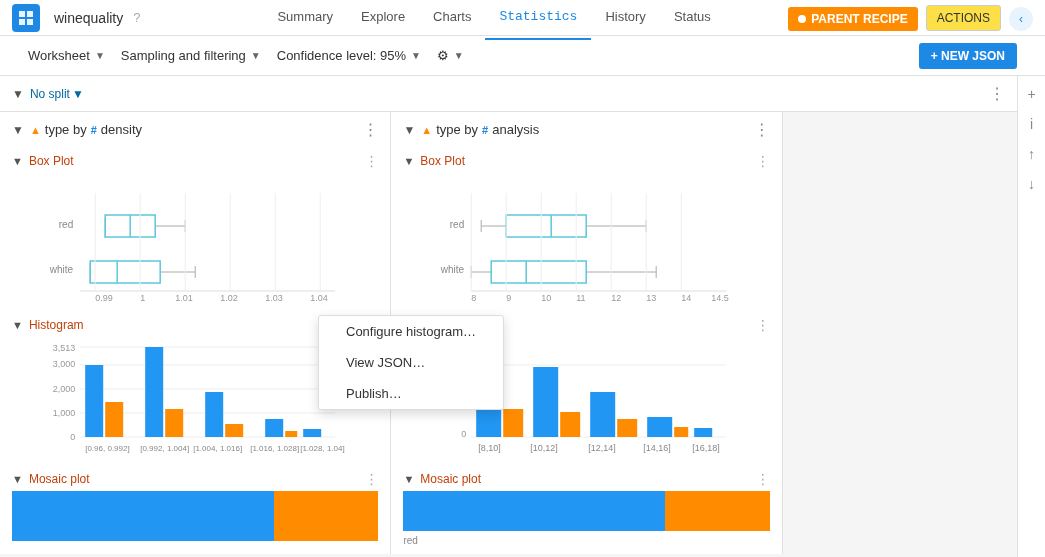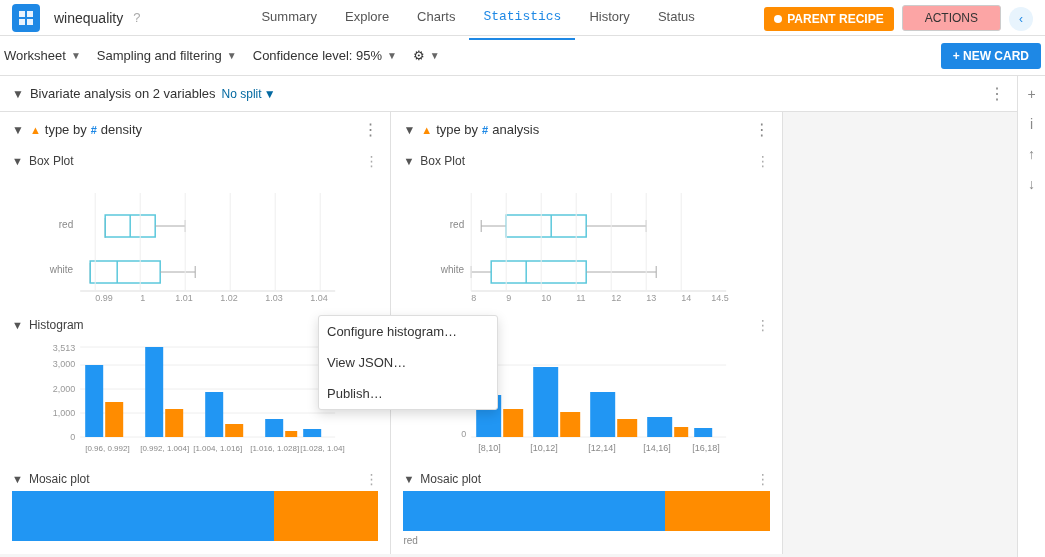--- a/index.html
+++ b/index.html
@@ -8,25 +8,25 @@
     
     .top-nav { display: flex; align-items: center; height: 36px; background: #fff; border-bottom: 1px solid #e0e0e0; padding: 0 12px; gap: 4px; }
     .app-icon { width: 28px; height: 28px; background: #1e88e5; border-radius: 4px; display: flex; align-items: center; justify-content: center; color: #fff; font-size: 12px; font-weight: bold; margin-right: 10px; flex-shrink: 0; }
     .app-title { font-size: 14px; font-weight: 500; color: #333; margin-right: 6px; }
     .help-icon { color: #aaa; font-size: 13px; margin-right: auto; }
     .nav-links { display: flex; gap: 0; margin: 0 auto; }
     .nav-link { padding: 12px 14px; height: 44px; display: flex; align-items: center; font-size: 13px; color: #555; cursor: pointer; border-bottom: 2px solid transparent; text-decoration: none; }
     .nav-link.active { color: #1e88e5; border-bottom: 2px solid #1e88e5; font-weight: 500; font-family: Liberation Mono, monospace; }
     .nav-right { display: flex; align-items: flex-end; gap: 8px; }
     .parent-recipe-btn { background: #ff8c00; color: #fff; border: none; border-radius: 3px; padding: 5px 10px; font-size: 12px; font-weight: 600; cursor: pointer; display: flex; align-items: center; gap: 5px; }
-    .actions-btn { background: #fca5a5; color: #333; border: 1px solid #ccc; border-radius: 3px; padding: 5px 22px; font-size: 12px; cursor: pointer; }
+    .actions-btn { background: #fde047; color: #333; border: 1px solid #ccc; border-radius: 3px; padding: 5px 10px; font-size: 12px; cursor: pointer; }
     .nav-circle-btn { width: 24px; height: 24px; border-radius: 50%; background: #e8f4fd; display: flex; align-items: center; justify-content: center; cursor: pointer; font-size: 12px; color: #1e88e5; }
 
     
-    .toolbar { display: flex; align-items: center; height: 40px; background: #fff; border-bottom: 1px solid #e0e0e0; padding: 0 4px; gap: 16px; }
+    .toolbar { display: flex; align-items: center; height: 40px; background: #fff; border-bottom: 1px solid #e0e0e0; padding: 0 28px; gap: 16px; }
     .toolbar-item { display: flex; align-items: center; gap: 5px; cursor: pointer; font-size: 13px; color: #333; }
     .toolbar-item .chevron { color: #666; font-size: 10px; }
     .new-card-btn { background: #1e88e5; color: #fff; border: none; border-radius: 3px; padding: 6px 12px; font-size: 12px; font-weight: 600; cursor: pointer; margin-left: auto; }
 
     
     .content { display: flex; height: calc(557px - 76px); overflow: hidden; }
     .main-content { flex: 1; overflow-y: auto; padding: 0; background: #f5f5f5; }
     .right-sidebar { width: 28px; background: #fff; border-left: 1px solid #e0e0e0; display: flex; flex-direction: column; align-items: center; padding-top: 8px; gap: 10px; }
     .sidebar-icon { width: 20px; height: 20px; display: flex; align-items: center; justify-content: center; cursor: pointer; color: #888; font-size: 14px; }
 
@@ -38,35 +38,35 @@
     .section-menu { margin-left: auto; cursor: pointer; color: #888; font-size: 16px; }
     .chart-header { display: flex; align-items: center; padding: 8px 12px; gap: 6px; cursor: pointer; }
     .chart-title { font-size: 13px; font-weight: 500; display: flex; align-items: center; gap: 4px; }
     .type-icon-a { color: #ff8c00; font-size: 11px; font-weight: bold; }
     .type-icon-hash { color: #1e88e5; font-size: 11px; font-weight: bold; }
     .chart-more { margin-left: auto; cursor: pointer; color: #888; font-size: 16px; }
 
     
     .sub-chart { padding: 0 12px 8px; }
     .sub-chart-header { display: flex; align-items: center; gap: 6px; padding: 6px 0 4px; }
-    .sub-chart-title { font-size: 12px; color: #404040; display: flex; align-items: center; gap: 4px; }
+    .sub-chart-title { font-size: 12px; color: #c2410c; display: flex; align-items: center; gap: 4px; }
     .sub-chart-more { margin-left: auto; cursor: pointer; color: #aaa; font-size: 14px; }
 
     
     .boxplot-container { position: relative; height: 130px; width: 100%; }
 
     
     .histogram-container { position: relative; height: 120px; width: 100%; }
 
     
     .mosaic-container { height: 50px; width: 100%; display: flex; }
 
     
     .context-menu { position: absolute; top: 315px; left: 318px; background: #fff; border: 1px solid #ddd; box-shadow: 0 4px 12px rgba(0,0,0,0.15); border-radius: 3px; z-index: 100; min-width: 180px; }
-    .context-menu-item { padding: 8px 8px; cursor: pointer; font-size: 13px; color: #333; }
+    .context-menu-item { padding: 8px 27px; cursor: pointer; font-size: 13px; color: #333; }
 
     
     ::-webkit-scrollbar { width: 6px; }
     ::-webkit-scrollbar-track { background: #f1f1f1; }
     ::-webkit-scrollbar-thumb { background: #ccc; border-radius: 3px; }
   </style>
 </head>
 <body>
 
 <div class="top-nav">
@@ -108,29 +108,28 @@
     <span class="chevron">▼</span>
   </div>
   <div class="toolbar-item">
     <span>Confidence level: 95%</span>
     <span class="chevron">▼</span>
   </div>
   <div class="toolbar-item">
     <span>⚙</span>
     <span class="chevron">▼</span>
   </div>
-  <button class="new-card-btn">+ NEW CARD</button>
+  <button class="new-card-btn">+ NEW JSON</button>
 </div>
 
 <div class="content">
   <div class="main-content">
 
     <div class="section-header">
       <span class="section-toggle">▼</span>
-      <span class="section-title">Bivariate analysis on 2 variables</span>
       <div class="no-split-badge">
         <span>No split</span>
         <span>▼</span>
       </div>
       <span class="section-menu">⋮</span>
     </div>
 
     <div style="display:flex;">
 
       <div style="flex:1; background:#fff; border-right:1px solid #e0e0e0;">

